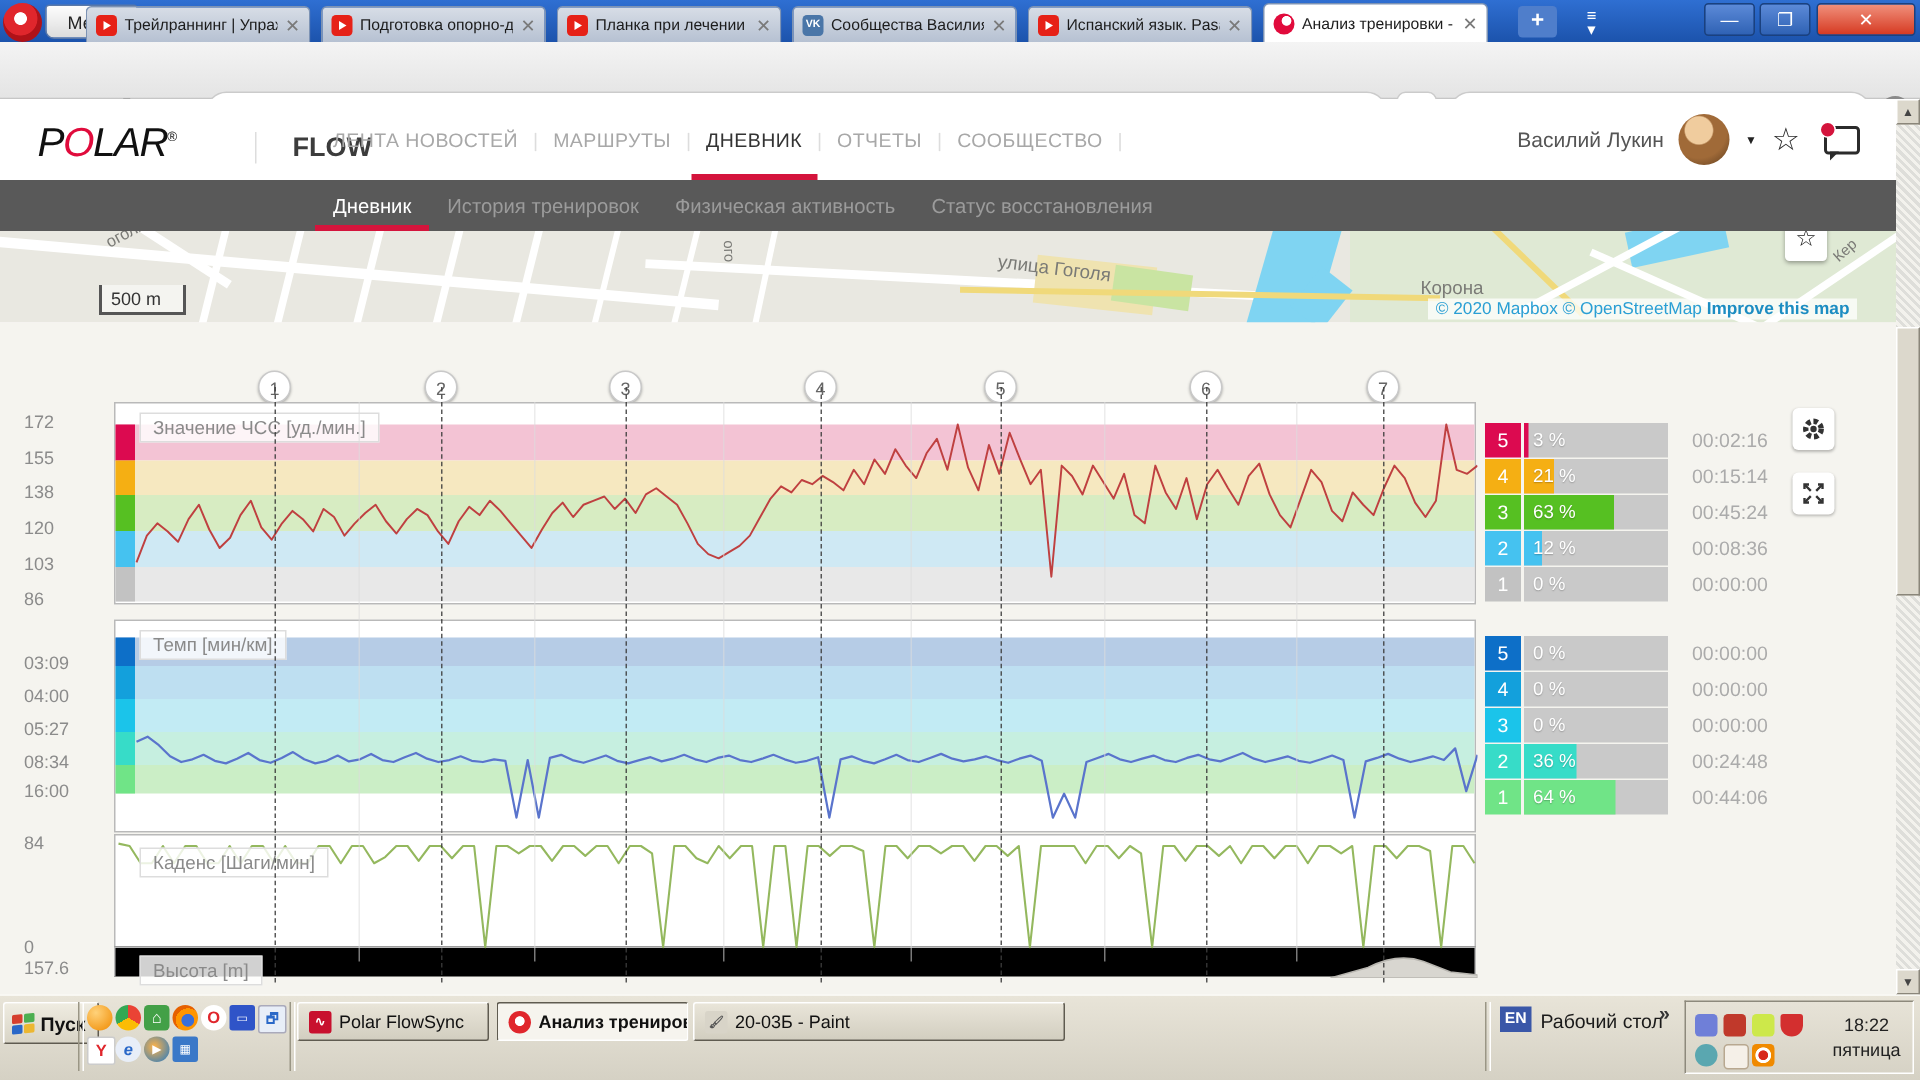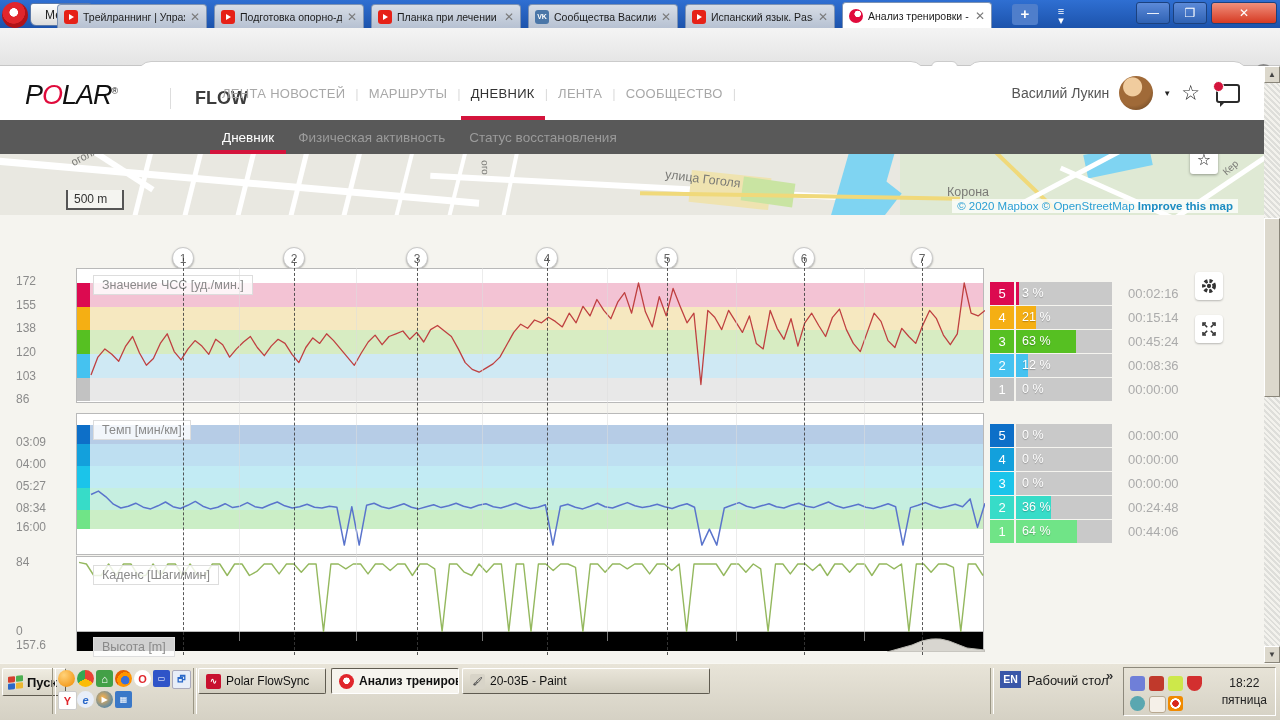--- a/index.html
+++ b/index.html
@@ -208,38 +208,39 @@
   <div class="abs polar-header">
     <div class="abs polar-logo"><span>P</span><span class="o">O</span><span>LAR</span><span class="r">®</span></div>
     <div class="abs flow-txt">FLOW</div>
     <div class="abs topnav" id="topnav">
         <span class="nav-item">ЛЕНТА НОВОСТЕЙ</span>
         <span class="sep">|</span>
         <span class="nav-item">МАРШРУТЫ</span>
         <span class="sep">|</span>
         <span class="nav-item active">ДНЕВНИК</span>
         <span class="sep">|</span>
-        <span class="nav-item">ЛЕНТА</span>
+        <span class="nav-item">ОТЧЕТЫ</span>
         <span class="sep">|</span>
         <span class="nav-item">СООБЩЕСТВО</span>
         <span class="sep">|</span>
       </div>
     <div class="user-area">
       <span class="user-name">Василий Лукин</span>
       <span class="avatar"></span>
       <span class="caret">▼</span>
       <span class="star-ico">☆</span>
       <span class="chat-ico">
           <span class="chat-dot"></span>
         </span>
     </div>
   </div>
 
   <div class="abs subnav" id="subnav">
       <span class="subnav-item active">Дневник</span>
+      <span class="subnav-item">История тренировок</span>
       <span class="subnav-item">Физическая активность</span>
       <span class="subnav-item">Статус восстановления</span>
     </div>
 
   <div class="abs map" id="map">
     <div id="map-decor">
         <div style="position: absolute; left: -20px; top: 24px; width: 500px; height: 7px; transform: rotate(5deg); background: rgb(255, 255, 255);"></div>
         <div style="position: absolute; left: 430px; top: 30px; width: 430px; height: 6px; transform: rotate(3deg); background: rgb(255, 255, 255);"></div>
         <div style="position: absolute; left: 15px; top: -8px; width: 150px; height: 6px; transform: rotate(33deg); background: rgb(255, 255, 255);"></div>
         <div style="position: absolute; left: 140px; top: -6px; width: 5px; height: 75px; transform: rotate(14deg); background: rgb(255, 255, 255);"></div>

